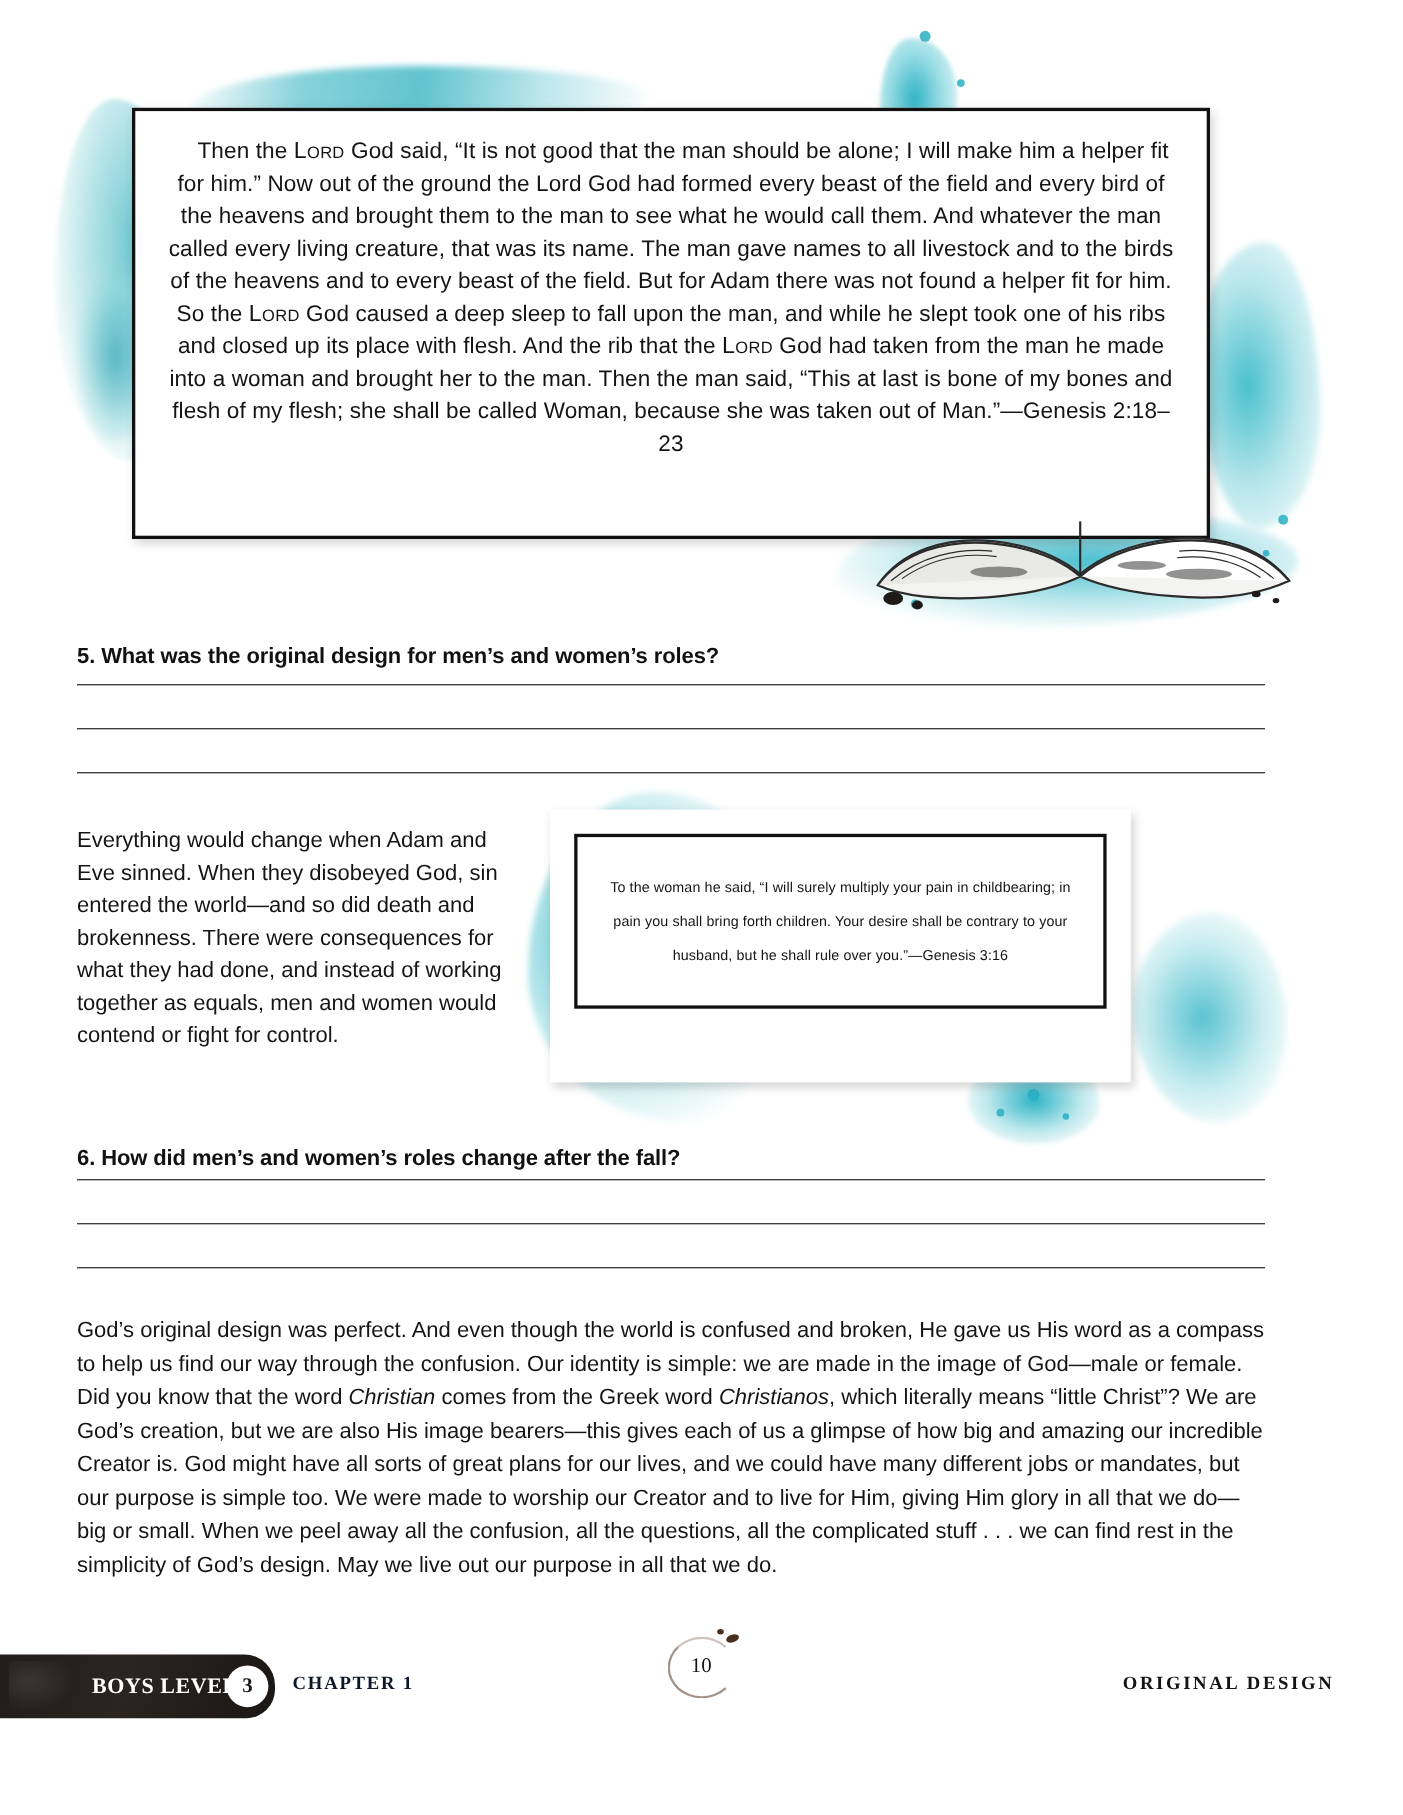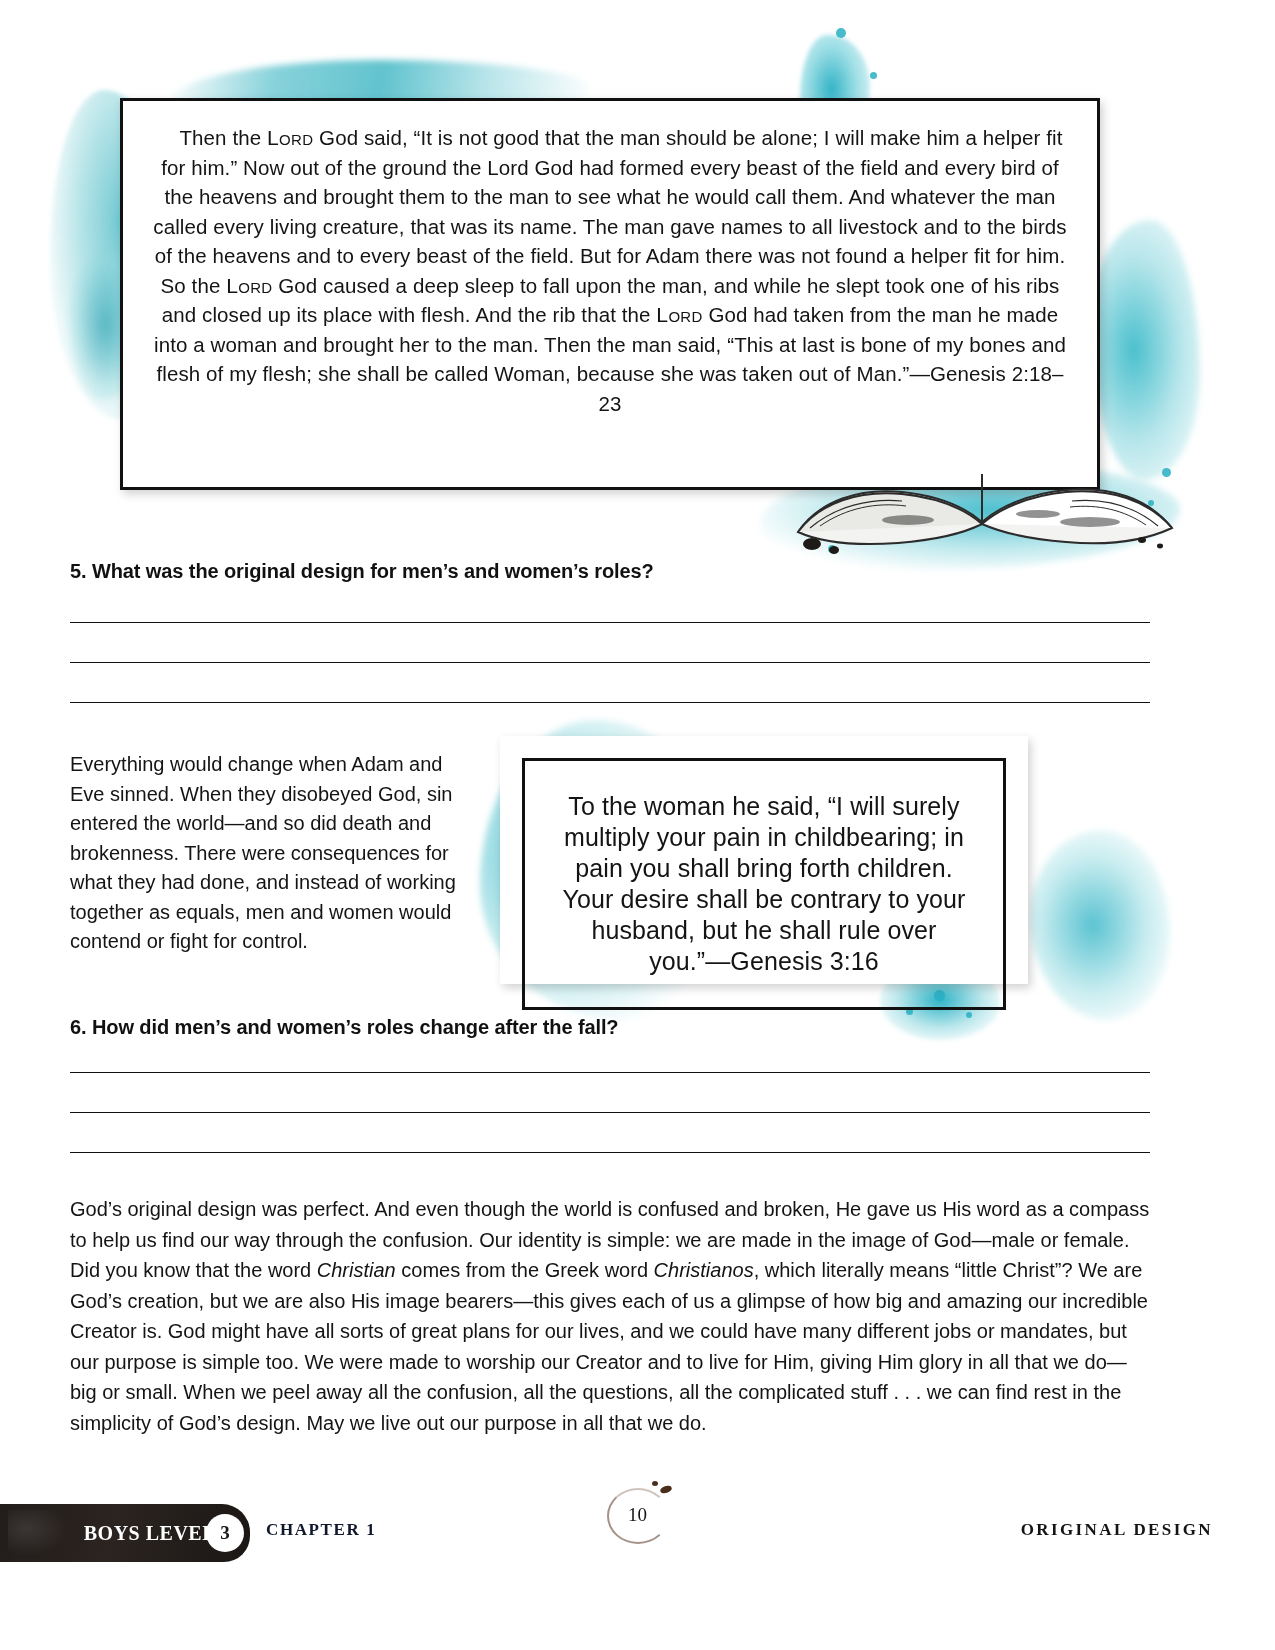--- a/index.html
+++ b/index.html
@@ -54,29 +54,30 @@
   }
   .sc { font-variant:small-caps; font-size:1.03em; letter-spacing:.3px; }
 
   #quote-one { left:120px; top:98px; width:980px; height:392px; }
   #quote-one .inner { padding:22px 28px 18px; }
   #quote-one .script-text { text-align:center; }
   #quote-one .script-text .indent { display:inline-block; width:22px; }
 
   #quote-two { left:500px; top:736px; width:528px; height:248px; }
   #quote-two .inner { padding:30px 26px; margin:22px 22px; height:auto; }
-  #quote-two .script-text { font-size:25px; line-height:31px; }
+  #quote-two .script-text { font-size:13px; line-height:31px; }
 
   
   #book-illustration { position:absolute; left:790px; top:440px; width:390px; height:120px; }
 
   
   .question {
     position:absolute; font-size:20px; font-weight:bold; color:#111;
     letter-spacing:-.1px;
+    margin-top:26px;
   }
   #question-5 { left:70px; top:560px; }
   #question-6 { left:70px; top:1016px; }
 
   
   .rules { position:absolute; left:70px; width:1080px; }
   .rule { height:1px; background:#111; width:100%; }
   #answer-lines-5 { top:622px; }
   #answer-lines-5 .rule { margin-bottom:39px; }
   #answer-lines-6 { top:1072px; }

